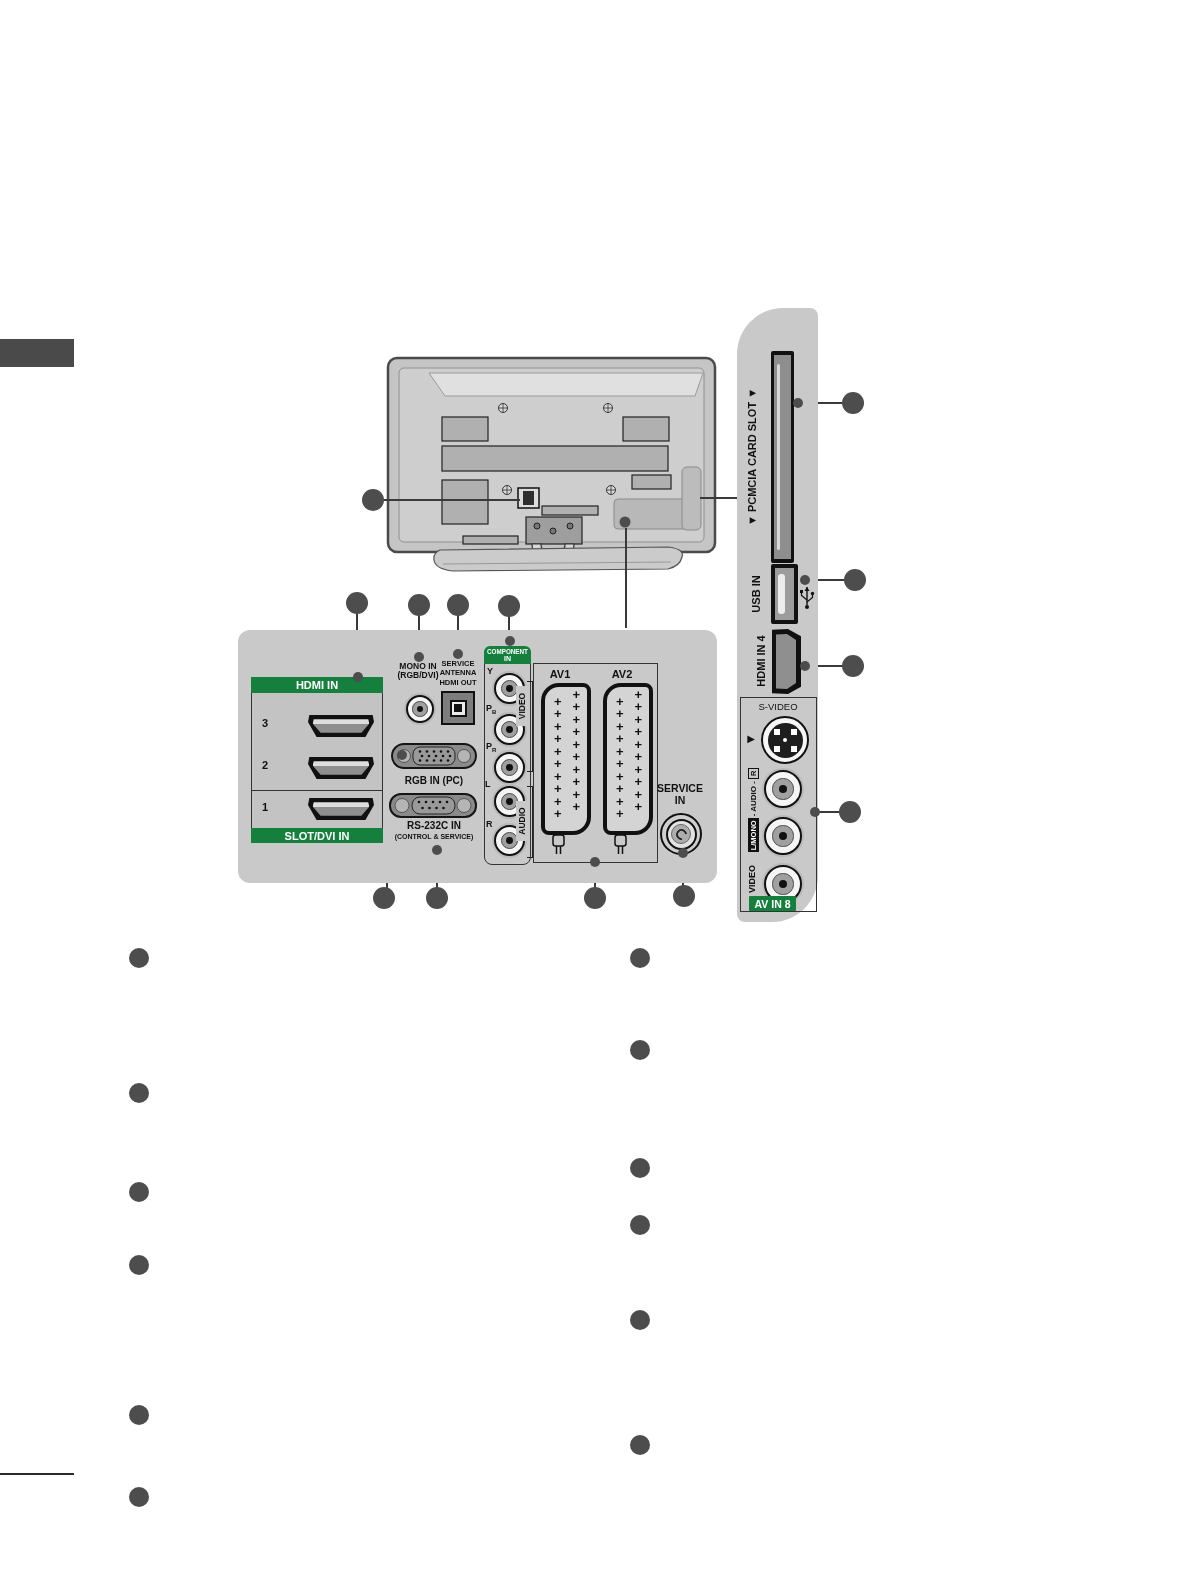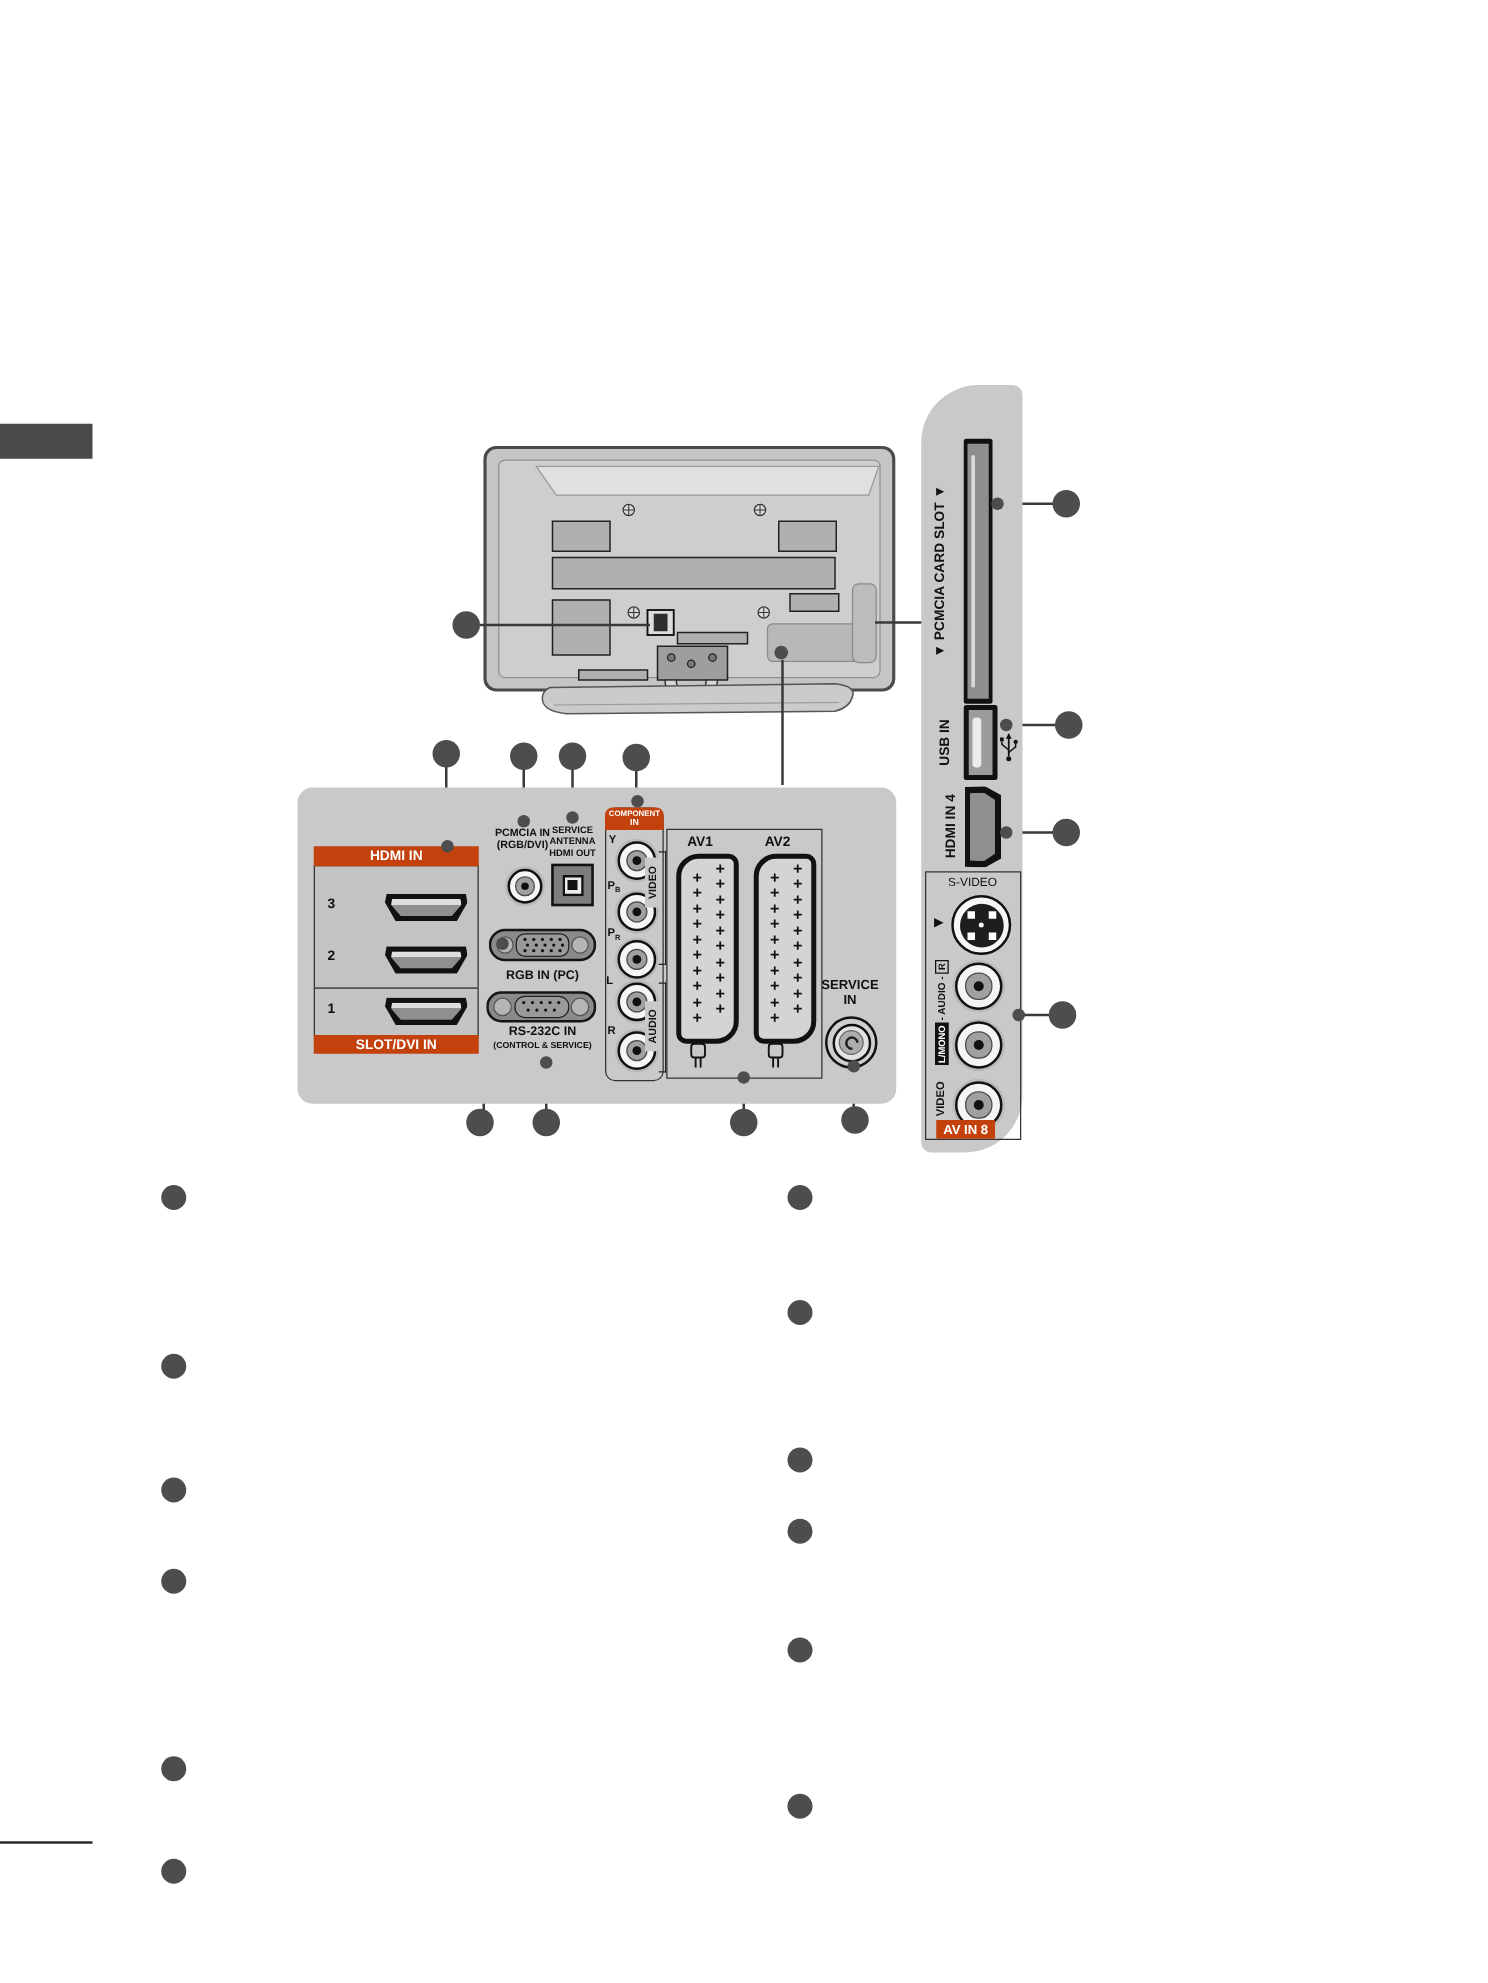--- a/index.html
+++ b/index.html
@@ -5,21 +5,21 @@
   html,body{margin:0;padding:0;background:#fff;}
   #page{position:relative;width:1190px;height:1586px;background:#ffffff;overflow:hidden;
         font-family:"Liberation Sans",sans-serif;color:#111;}
   .abs{position:absolute;}
   .panel{background:#c9c9c9;}
   .callout{position:absolute;width:22px;height:22px;border-radius:50%;background:#4d4d4d;}
   .bullet{position:absolute;width:20px;height:20px;border-radius:50%;background:#4d4d4d;}
   .dot{position:absolute;width:10px;height:10px;border-radius:50%;background:#4d4d4d;}
   .hline{position:absolute;height:2px;background:#3a3a3a;}
   .vline{position:absolute;width:2px;background:#3a3a3a;}
-  .blackbar{position:absolute;background:#c2410c;color:#fff;display:flex;align-items:center;justify-content:center;
+  .blackbar{position:absolute;background:#15803d;color:#fff;display:flex;align-items:center;justify-content:center;
             font-weight:bold;}
   .ctr{display:flex;align-items:center;justify-content:center;text-align:center;}
   .vtext{position:absolute;display:flex;align-items:center;justify-content:center;
          transform:rotate(-90deg);white-space:nowrap;font-weight:bold;}
   .rca{position:absolute;border-radius:50%;background:#f5f5f5;border:2px solid #111;
        display:flex;align-items:center;justify-content:center;box-shadow:0 0 0 2px #b9b9b9;}
   .rca .mid{border-radius:50%;background:#a0a0a0;border:1px solid #4a4a4a;width:56%;height:56%;
             display:flex;align-items:center;justify-content:center;}
   .rca .core{border-radius:50%;background:#111;width:46%;height:46%;}
   .hdmi-port{position:absolute;clip-path:polygon(2% 0,98% 0,100% 32%,87% 100%,13% 100%,0 32%);
@@ -115,21 +115,21 @@
       <div class="in"></div>
     </div>
   <div class="hdmi-port" style="left:308px;top:757px;width:66px;height:22px;">
       <div class="in"></div>
     </div>
   <div class="hdmi-port" style="left:308px;top:798px;width:66px;height:22px;">
       <div class="in"></div>
     </div>
 
   <div class="abs ctr" style="left:390px;top:661px;width:56px;height:20px;font-size:8.5px;font-weight:bold;line-height:9px;flex-direction:column;">
-    <span>PCMCIA IN</span>
+    <span>MONO IN</span>
       <span>(RGB/DVI)</span>
   </div>
   <div class="rca" style="left:406px;top:695px;width:24px;height:24px;">
       <div class="mid">
         <div class="core"></div>
       </div>
     </div>
 
   <div class="abs ctr" style="left:436px;top:658px;width:44px;height:30px;font-size:7.5px;font-weight:bold;line-height:9.5px;flex-direction:column;">
     <span>SERVICE</span>

